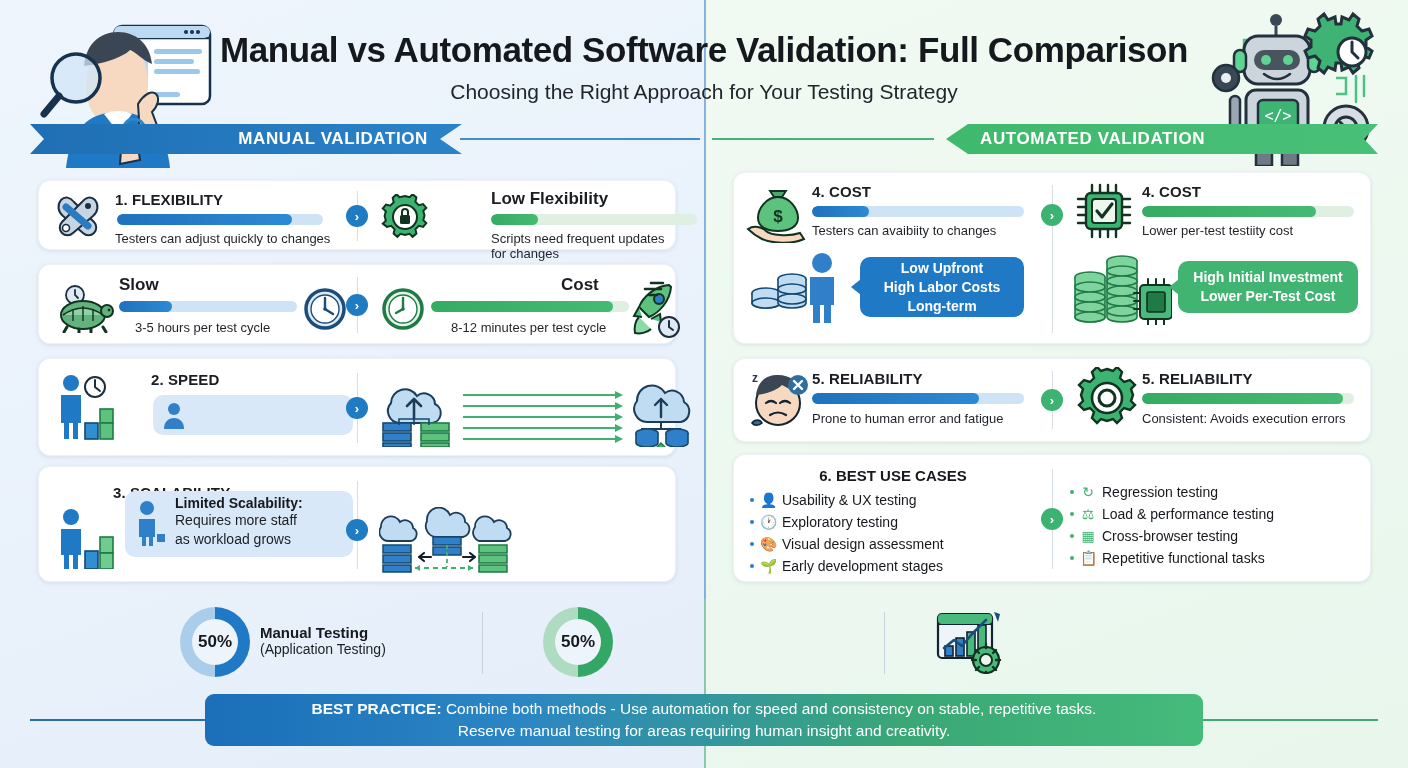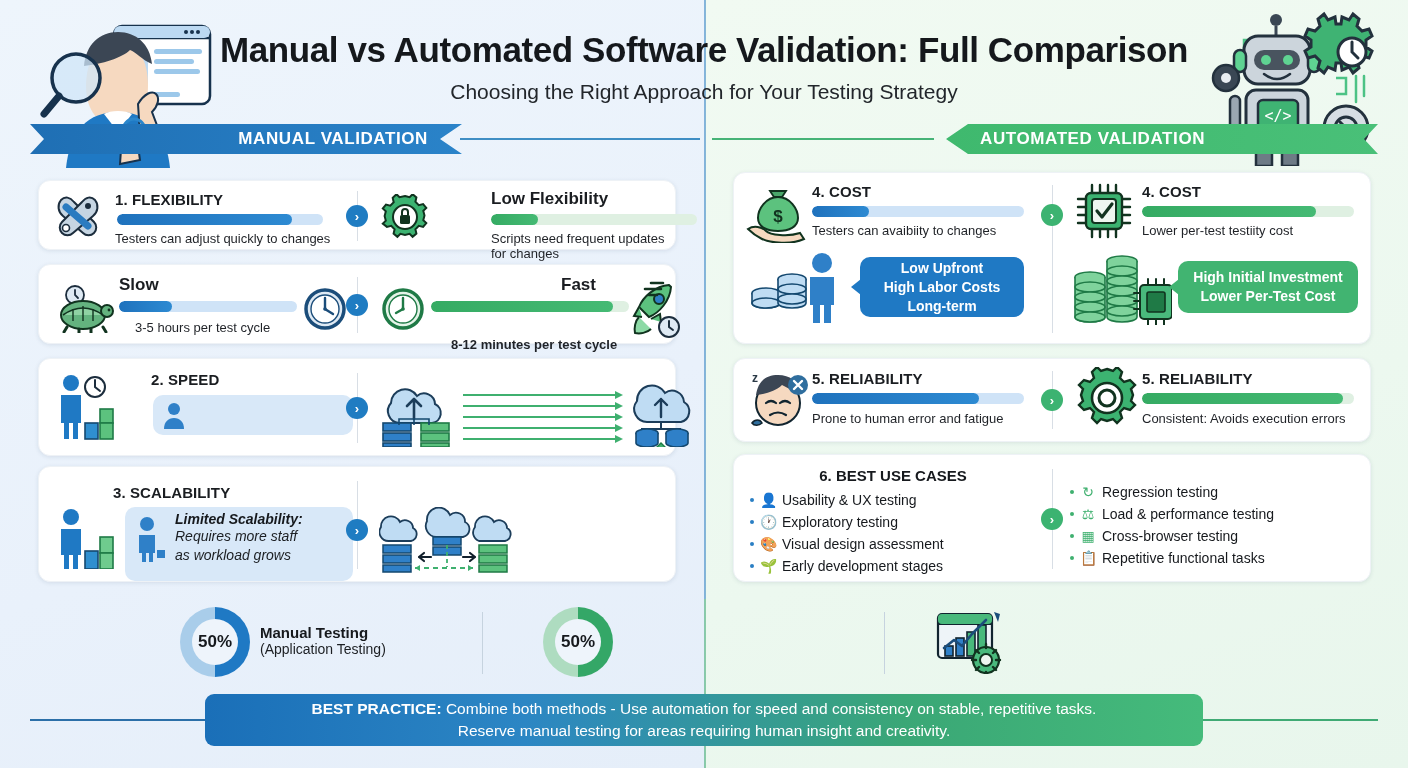--- a/index.html
+++ b/index.html
@@ -267,25 +267,25 @@
     <div class="chip blue" style="left:307px;top:29px;">›</div>
 
     <div style="position:absolute;left:342px;top:22px;">
       <svg viewBox="0 0 44 44" width="44" height="44">
         <circle cx="22" cy="22" r="19" fill="#e4f4e8" stroke="#1f7a46" stroke-width="3.5"></circle>
         <circle cx="22" cy="22" r="14" fill="#fff" stroke="#1f7a46" stroke-width="1.4"></circle>
         <path d="M22 11v11l-7 4" stroke="#1f7a46" stroke-width="2.4" fill="none" stroke-linecap="round"></path>
         <circle cx="22" cy="22" r="1.8" fill="#1f7a46"></circle>
       </svg>
     </div>
-    <div class="h-word" style="position:absolute;left:522px;top:10px;">Fast</div>
+    <div class="h-word" style="position:absolute;left:522px;top:10px;">Cost</div>
     <div class="bar green" style="left:392px;top:36px;width:198px;">
         <i style="width:92%"></i>
       </div>
-    <div class="cap" style="position:absolute;left:412px;top:72px;font-weight:bold;">8-12 minutes per test cycle</div>
+    <div class="cap" style="position:absolute;left:412px;top:55px;">8-12 minutes per test cycle</div>
     <div style="position:absolute;left:586px;top:16px;">
       <svg viewBox="0 0 56 58" width="56" height="58">
         <path d="M44 4c-14 1-26 12-30 22l10 10C34 32 45 20 46 6z" fill="#5cc27e" stroke="#11331f" stroke-width="2"></path>
         <circle cx="34" cy="18" r="5" fill="#2f7fc4" stroke="#11331f" stroke-width="2"></circle>
         <path d="M14 26l-5 9 8 1" fill="#5cc27e" stroke="#11331f" stroke-width="2"></path>
         <path d="M26 38l9-5 1 8" fill="#5cc27e" stroke="#11331f" stroke-width="2"></path>
         <path d="M14 36c-4 4-5 11-4 16 5 1 12 0 16-4" fill="#8ddaa6" stroke="#11331f" stroke-width="2"></path>
         <path d="M20 8h16M26 2h12M24 14h8" stroke="#11331f" stroke-width="2.6" stroke-linecap="round"></path>
         <circle cx="44" cy="46" r="10" fill="#dfeaf4" stroke="#1c2d3d" stroke-width="2"></circle>
         <path d="M44 40v6l4 3" stroke="#1c2d3d" stroke-width="2" fill="none" stroke-linecap="round"></path>
@@ -362,21 +362,21 @@
       <svg viewBox="0 0 62 62" width="62" height="62">
         <circle cx="18" cy="10" r="8" fill="#1f79c4"></circle>
         <path d="M8 22h20v26H8z" fill="#1f79c4"></path>
         <path d="M11 48h5v14h-5zM20 48h5v14h-5z" fill="#1f79c4"></path>
         <rect x="32" y="44" width="13" height="18" fill="#2f8fd0" stroke="#14486f" stroke-width="1.6"></rect>
         <rect x="47" y="30" width="13" height="16" fill="#6fcb8e" stroke="#1f7a46" stroke-width="1.6"></rect>
         <rect x="47" y="46" width="13" height="16" fill="#6fcb8e" stroke="#1f7a46" stroke-width="1.6"></rect>
       </svg>
     </div>
 
-    <div class="tint blue" style="left:86px;top:40px;width:228px;height:74px;font-style:italic;">
+    <div class="tint blue" style="left:86px;top:24px;width:228px;height:66px;">
       <div style="position:absolute;left:10px;top:9px;">
         <svg viewBox="0 0 30 46" width="30" height="46">
           <circle cx="12" cy="8" r="7" fill="#2f80c8"></circle>
           <path d="M4 19h16v18H4z" fill="#2f80c8"></path>
           <path d="M7 37h4v9H7zM14 37h4v9h-4z" fill="#2f80c8"></path>
           <rect x="22" y="34" width="8" height="8" fill="#2f80c8"></rect>
         </svg>
       </div>
       <div style="position:absolute;left:50px;top:4px;">
         <div class="tint-title">Limited Scalability:</div>

